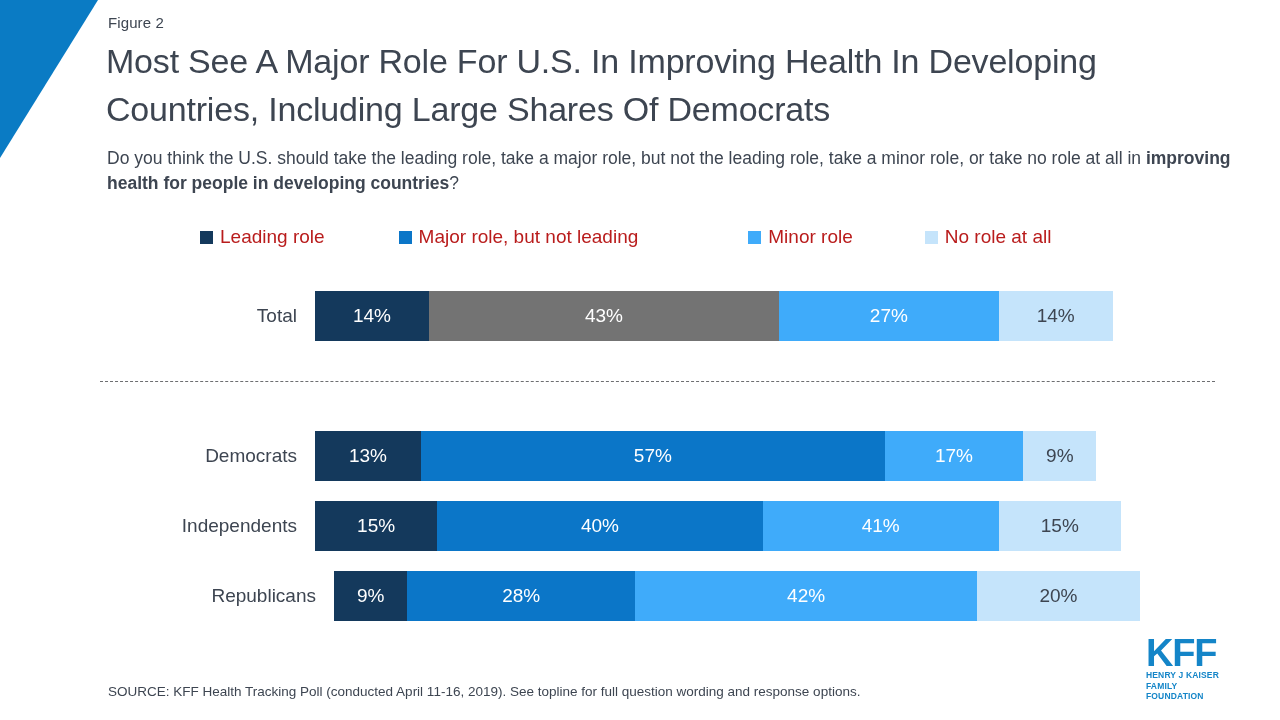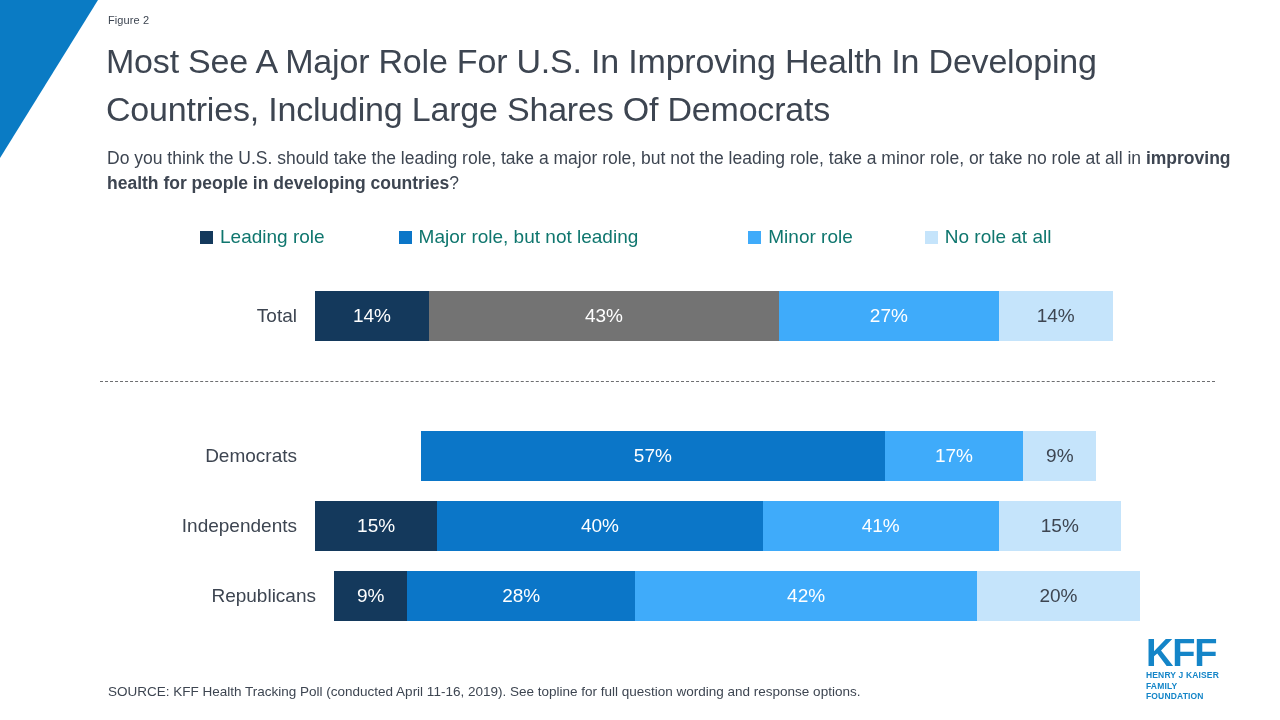--- a/index.html
+++ b/index.html
@@ -22,21 +22,21 @@
     top: 0;
     width: 0;
     height: 0;
     border-top: 158px solid #0a7bc4;
     border-right: 98px solid transparent;
   }
   #figure-label {
     position: absolute;
     left: 108px;
     top: 14px;
-    font-size: 11px;
+    font-size: 15px;
     color: #3d4551;
     letter-spacing: 0.1px;
   }
   #chart-title {
     position: absolute;
     left: 106px;
     top: 38px;
     width: 1140px;
     font-size: 34px;
     line-height: 1.41;
@@ -60,21 +60,21 @@
     position: absolute;
     left: 200px;
     top: 226px;
     display: flex;
     align-items: center;
   }
   .legend-item {
     display: flex;
     align-items: center;
     font-size: 19px;
-    color: #0f766e;
+    color: #b91c1c;
     white-space: nowrap;
   }
   .legend-swatch {
     width: 13px;
     height: 13px;
     margin-right: 7px;
     flex: 0 0 auto;
   }
 
   
@@ -197,20 +197,21 @@
       <div class="bar-track">
         <div class="bar-seg light-text" style="background: rgb(20, 57, 92); width: 14.2857%;">14%</div>
         <div class="bar-seg light-text" style="background: #737373; width: 43.8776%;">43%</div>
         <div class="bar-seg light-text" style="background: rgb(63, 171, 250); width: 27.551%;">27%</div>
         <div class="bar-seg dark-text" style="background: rgb(197, 228, 251); width: 14.2857%;">14%</div>
       </div>
     </div>
     <div class="bar-row" style="left: 315px; top: 431px; width: 781.44px;">
       <div class="row-label">Democrats</div>
       <div class="bar-track">
+        <div class="bar-seg light-text" style="background: rgb(20, 57, 92); width: 13.5417%;">13%</div>
         <div class="bar-seg light-text" style="background: rgb(11, 118, 200); width: 59.375%;">57%</div>
         <div class="bar-seg light-text" style="background: rgb(63, 171, 250); width: 17.7083%;">17%</div>
         <div class="bar-seg dark-text" style="background: rgb(197, 228, 251); width: 9.375%;">9%</div>
       </div>
     </div>
     <div class="bar-row" style="left: 315px; top: 501px; width: 805.86px;">
       <div class="row-label">Independents</div>
       <div class="bar-track">
         <div class="bar-seg light-text" style="background: rgb(20, 57, 92); width: 15.1515%;">15%</div>
         <div class="bar-seg light-text" style="background: rgb(11, 118, 200); width: 40.404%;">40%</div>

